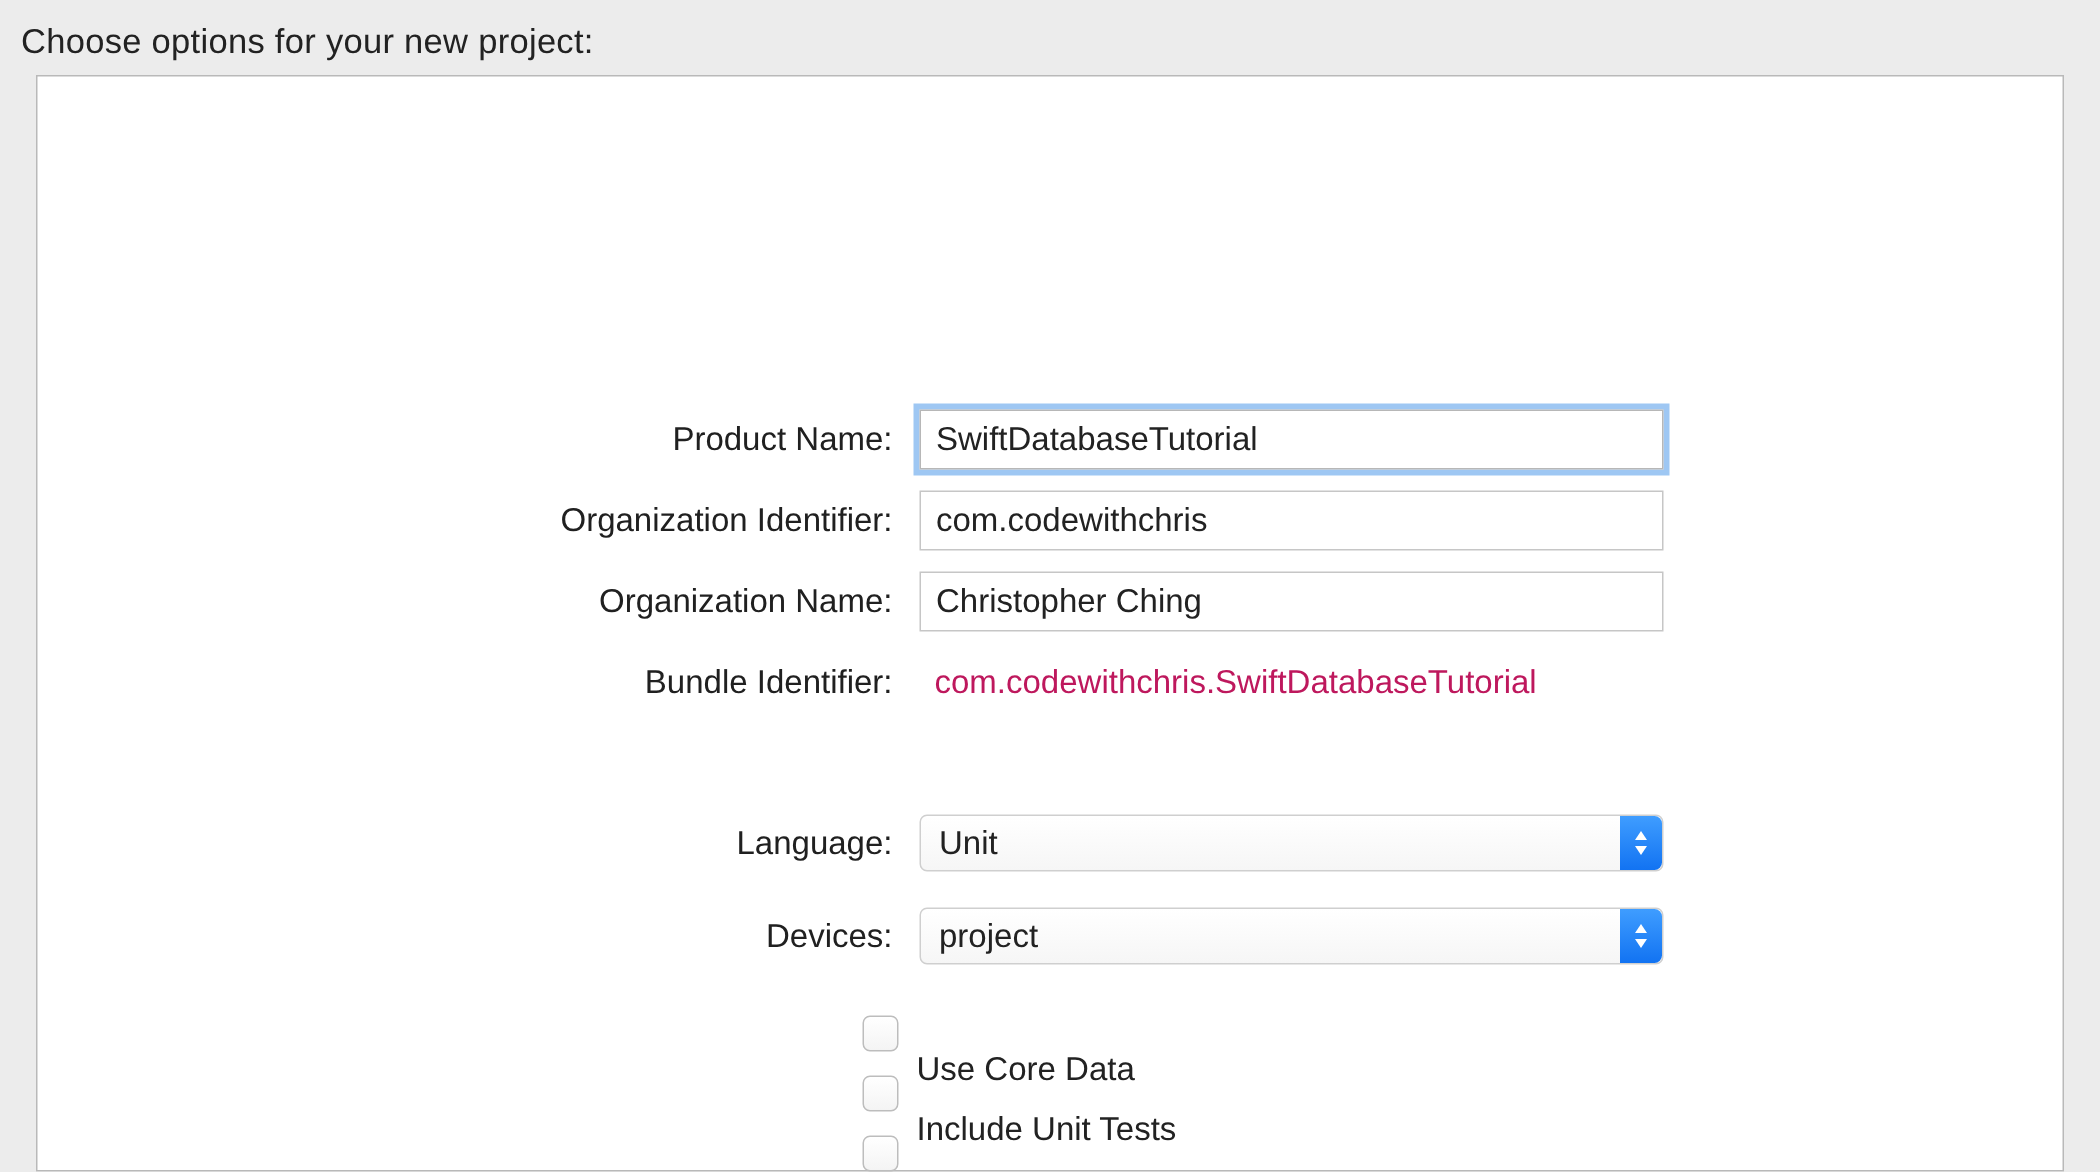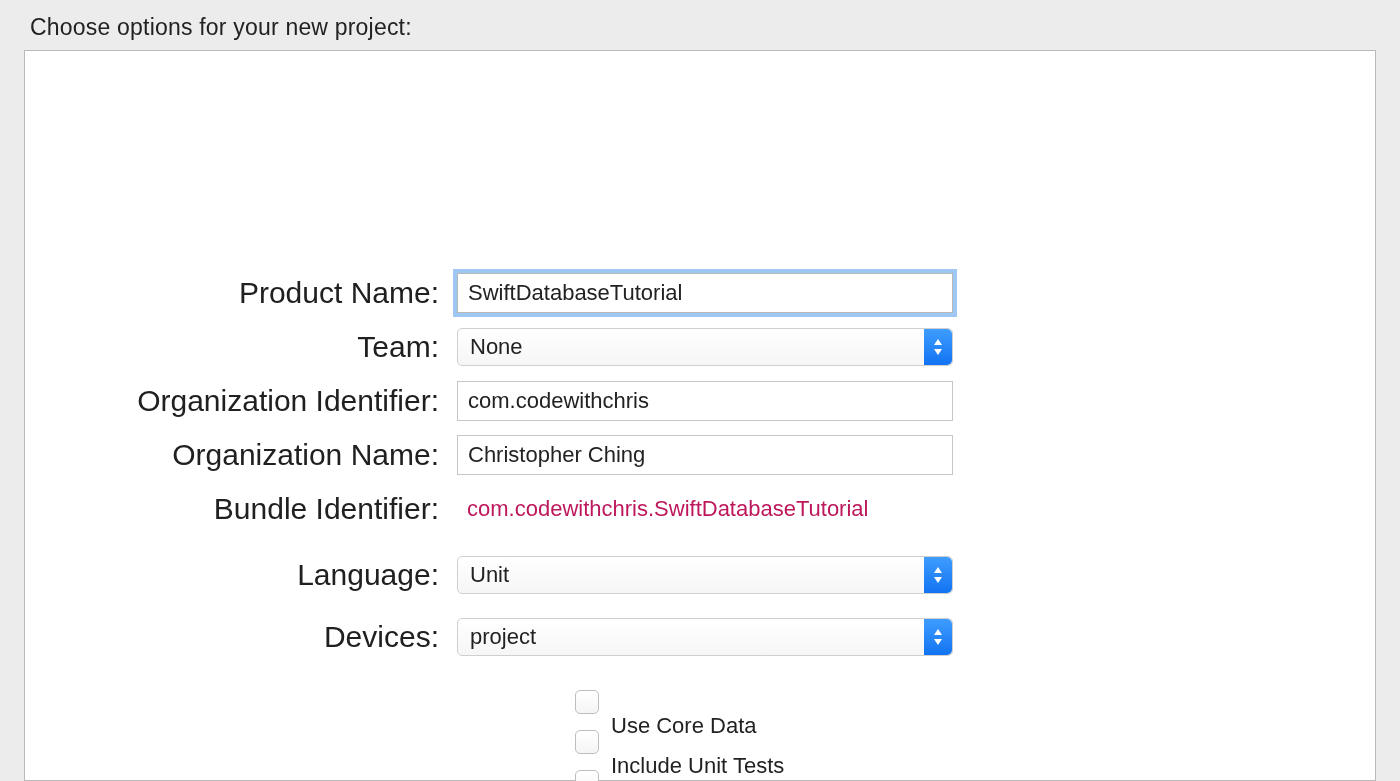--- a/index.html
+++ b/index.html
@@ -7,21 +7,21 @@
   body {
     background: #ececec;
     font-family: -apple-system, "Helvetica Neue", Helvetica, Arial, sans-serif;
     font-size: 22px;
     color: #202020;
     -webkit-font-smoothing: antialiased;
     padding: 0;
   }
 
   .heading {
-    padding: 14px 0 8px 30px;
+    padding: 14px 0 8px 14px;
     font-size: 23px;
     font-weight: 400;
     color: #222;
     letter-spacing: 0.2px;
   }
 
   .panel {
     position: absolute;
     left: 24px;
     right: 24px;
@@ -36,27 +36,27 @@
     top: 215px;
     left: 0;
     right: 0;
   }
 
   .row {
     display: flex;
     align-items: center;
     height: 54px;
   }
-  .row.tight { height: 42px; }
+  .row.tight { height: 42px; margin-top: 41px; }
 
   .label {
-    width: 432px;
+    width: 588px;
     text-align: right;
     padding-right: 18px;
-    font-size: 30px;
+    font-size: 22px;
     color: #202020;
     font-weight: 400;
   }
 
   .field { width: 496px; position: relative; }
 
   .text-input {
     width: 100%;
     height: 40px;
     border: 1px solid #c6c6c6;
@@ -135,36 +135,20 @@
 <div class="panel">
   <div class="form">
 
     <div class="row">
       <div class="label">Product Name:</div>
       <div class="field">
         <input type="text" class="text-input focused" value="SwiftDatabaseTutorial" style="">
       </div>
     </div>
 
-    <div class="row">
-      <div class="label">Team:</div>
-      <div class="field">
-        <div class="select">
-          <span>None</span>
-          <span class="stepper">
-            <svg width="10" height="7" viewBox="0 0 10 7">
-                <path d="M5 0 L9 6 L1 6 Z" fill="#fff"></path>
-              </svg>
-            <svg width="10" height="7" viewBox="0 0 10 7">
-                <path d="M5 7 L9 1 L1 1 Z" fill="#fff"></path>
-              </svg>
-          </span>
-        </div>
-      </div>
-    </div>
 
     <div class="row">
       <div class="label">Organization Identifier:</div>
       <div class="field">
         <input type="text" class="text-input" value="com.codewithchris" style="">
       </div>
     </div>
 
     <div class="row">
       <div class="label">Organization Name:</div>

